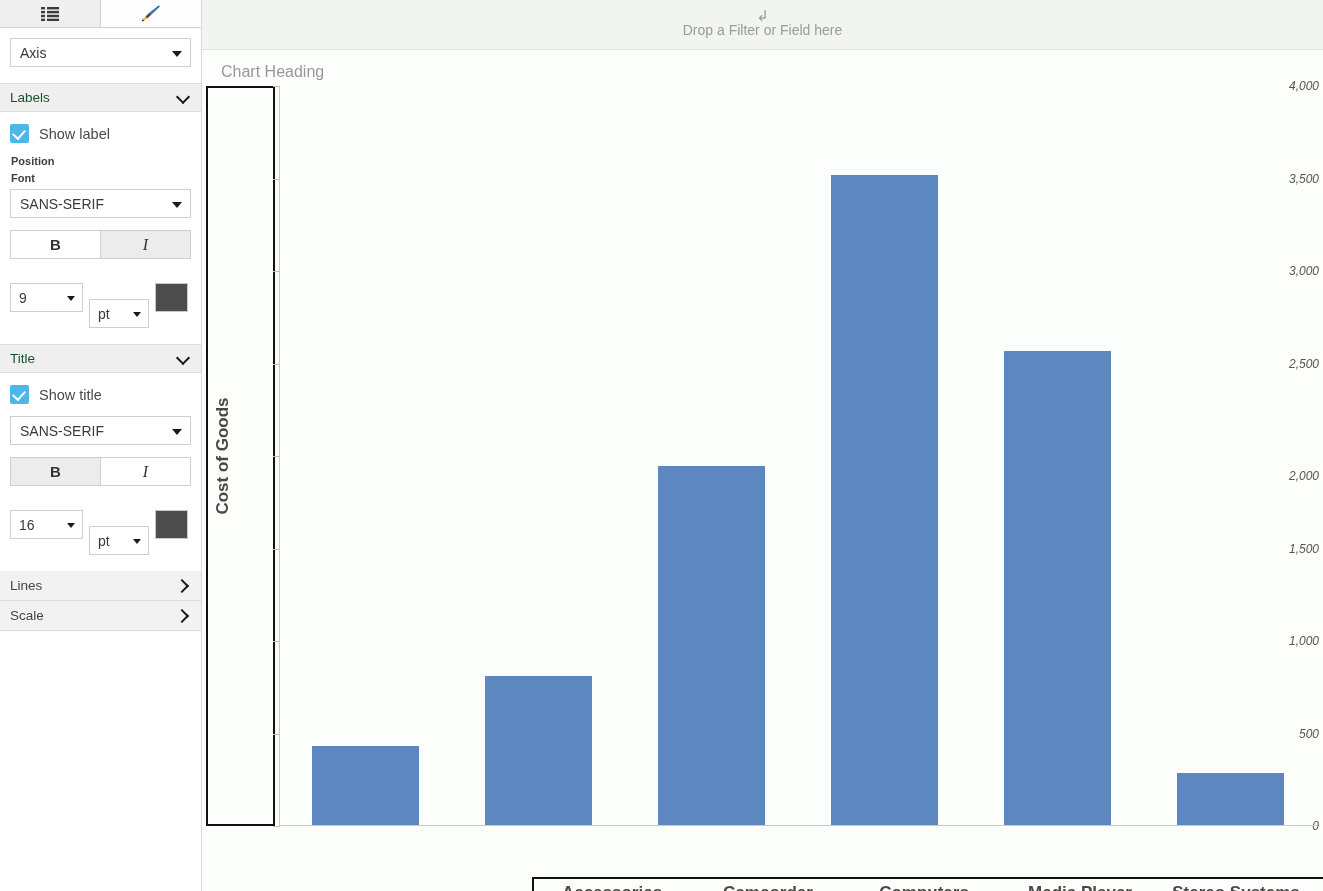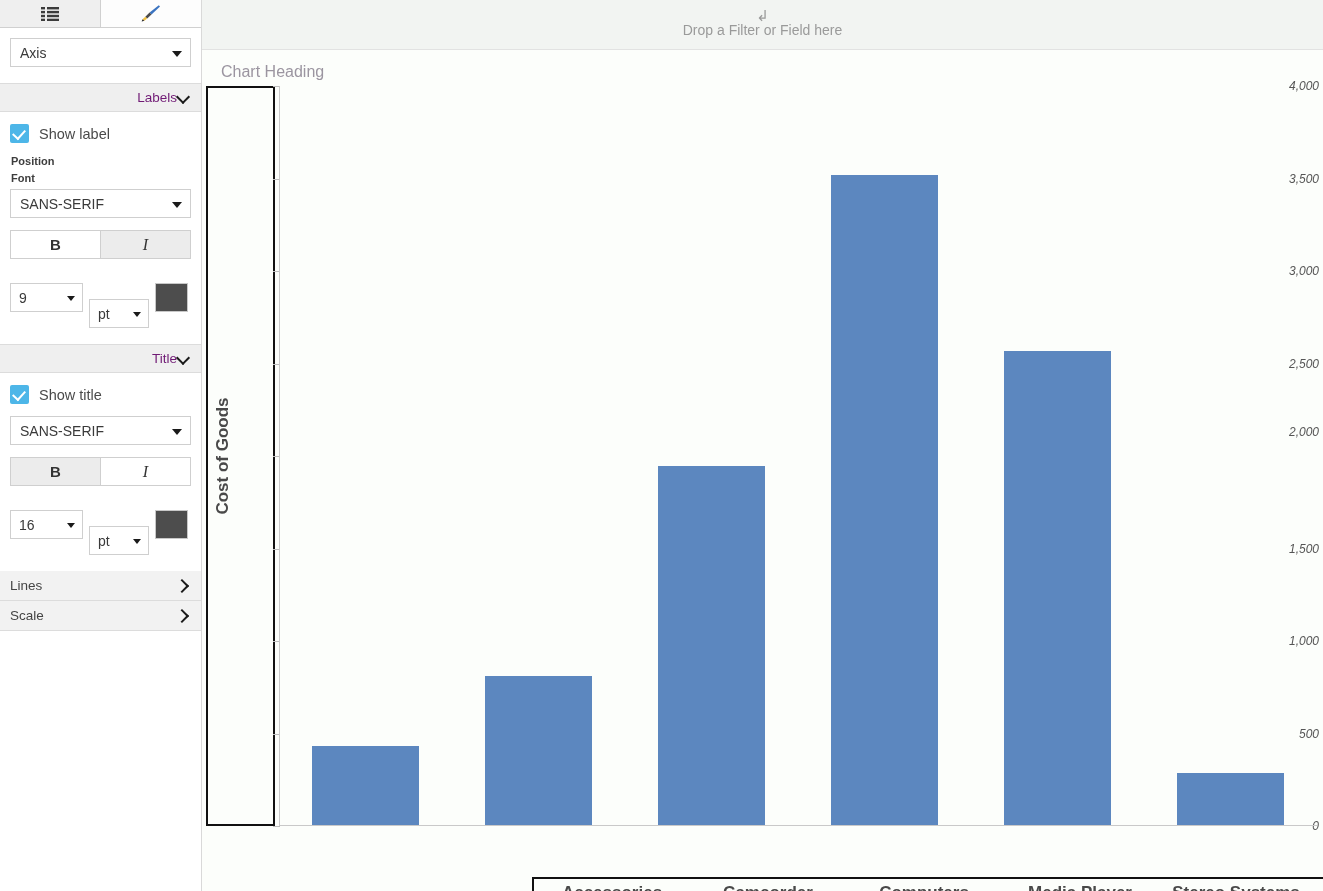--- a/index.html
+++ b/index.html
@@ -57,24 +57,23 @@
   }
 
   .section-header {
     height: 29px;
     background: #efefef;
     border-top: 1px solid #dcdcdc;
     border-bottom: 1px solid #dcdcdc;
     display: flex; align-items: center;
     padding: 0 10px;
     font-size: 13.5px;
-    color: #701a75;
+    color: #14532d;
     cursor: pointer;
     position: relative;
-    text-align: right;
   }
   .section-header .lbl { flex: 1; }
   .chev { width: 14px; height: 14px; position: relative; }
   .chev::before {
     content: ""; position: absolute;
     width: 8px; height: 8px;
     border-right: 2px solid #1a1a1a;
     border-bottom: 2px solid #1a1a1a;
     left: 1px; top: 1px;
     transform: rotate(45deg);
@@ -402,21 +401,21 @@
       </div>
       <div id="yticks-layer">
           <div class="ytick" style="top: 776px;">0</div>
           <div class="ytickmark" style="top: 776px; left: 71px;"></div>
           <div class="ytick" style="top: 683.5px;">500</div>
           <div class="ytickmark" style="top: 683.5px; left: 71px;"></div>
           <div class="ytick" style="top: 591px;">1,000</div>
           <div class="ytickmark" style="top: 591px; left: 71px;"></div>
           <div class="ytick" style="top: 498.5px;">1,500</div>
           <div class="ytickmark" style="top: 498.5px; left: 71px;"></div>
-          <div class="ytick" style="top: 382px;">2,000</div>
+          <div class="ytick" style="top: 426px;">2,000</div>
           <div class="ytickmark" style="top: 406px; left: 71px;"></div>
           <div class="ytick" style="top: 313.5px;">2,500</div>
           <div class="ytickmark" style="top: 313.5px; left: 71px;"></div>
           <div class="ytick" style="top: 221px;">3,000</div>
           <div class="ytickmark" style="top: 221px; left: 71px;"></div>
           <div class="ytick" style="top: 128.5px;">3,500</div>
           <div class="ytickmark" style="top: 128.5px; left: 71px;"></div>
           <div class="ytick" style="top: 36px;">4,000</div>
           <div class="ytickmark" style="top: 36px; left: 71px;"></div>
         </div>

